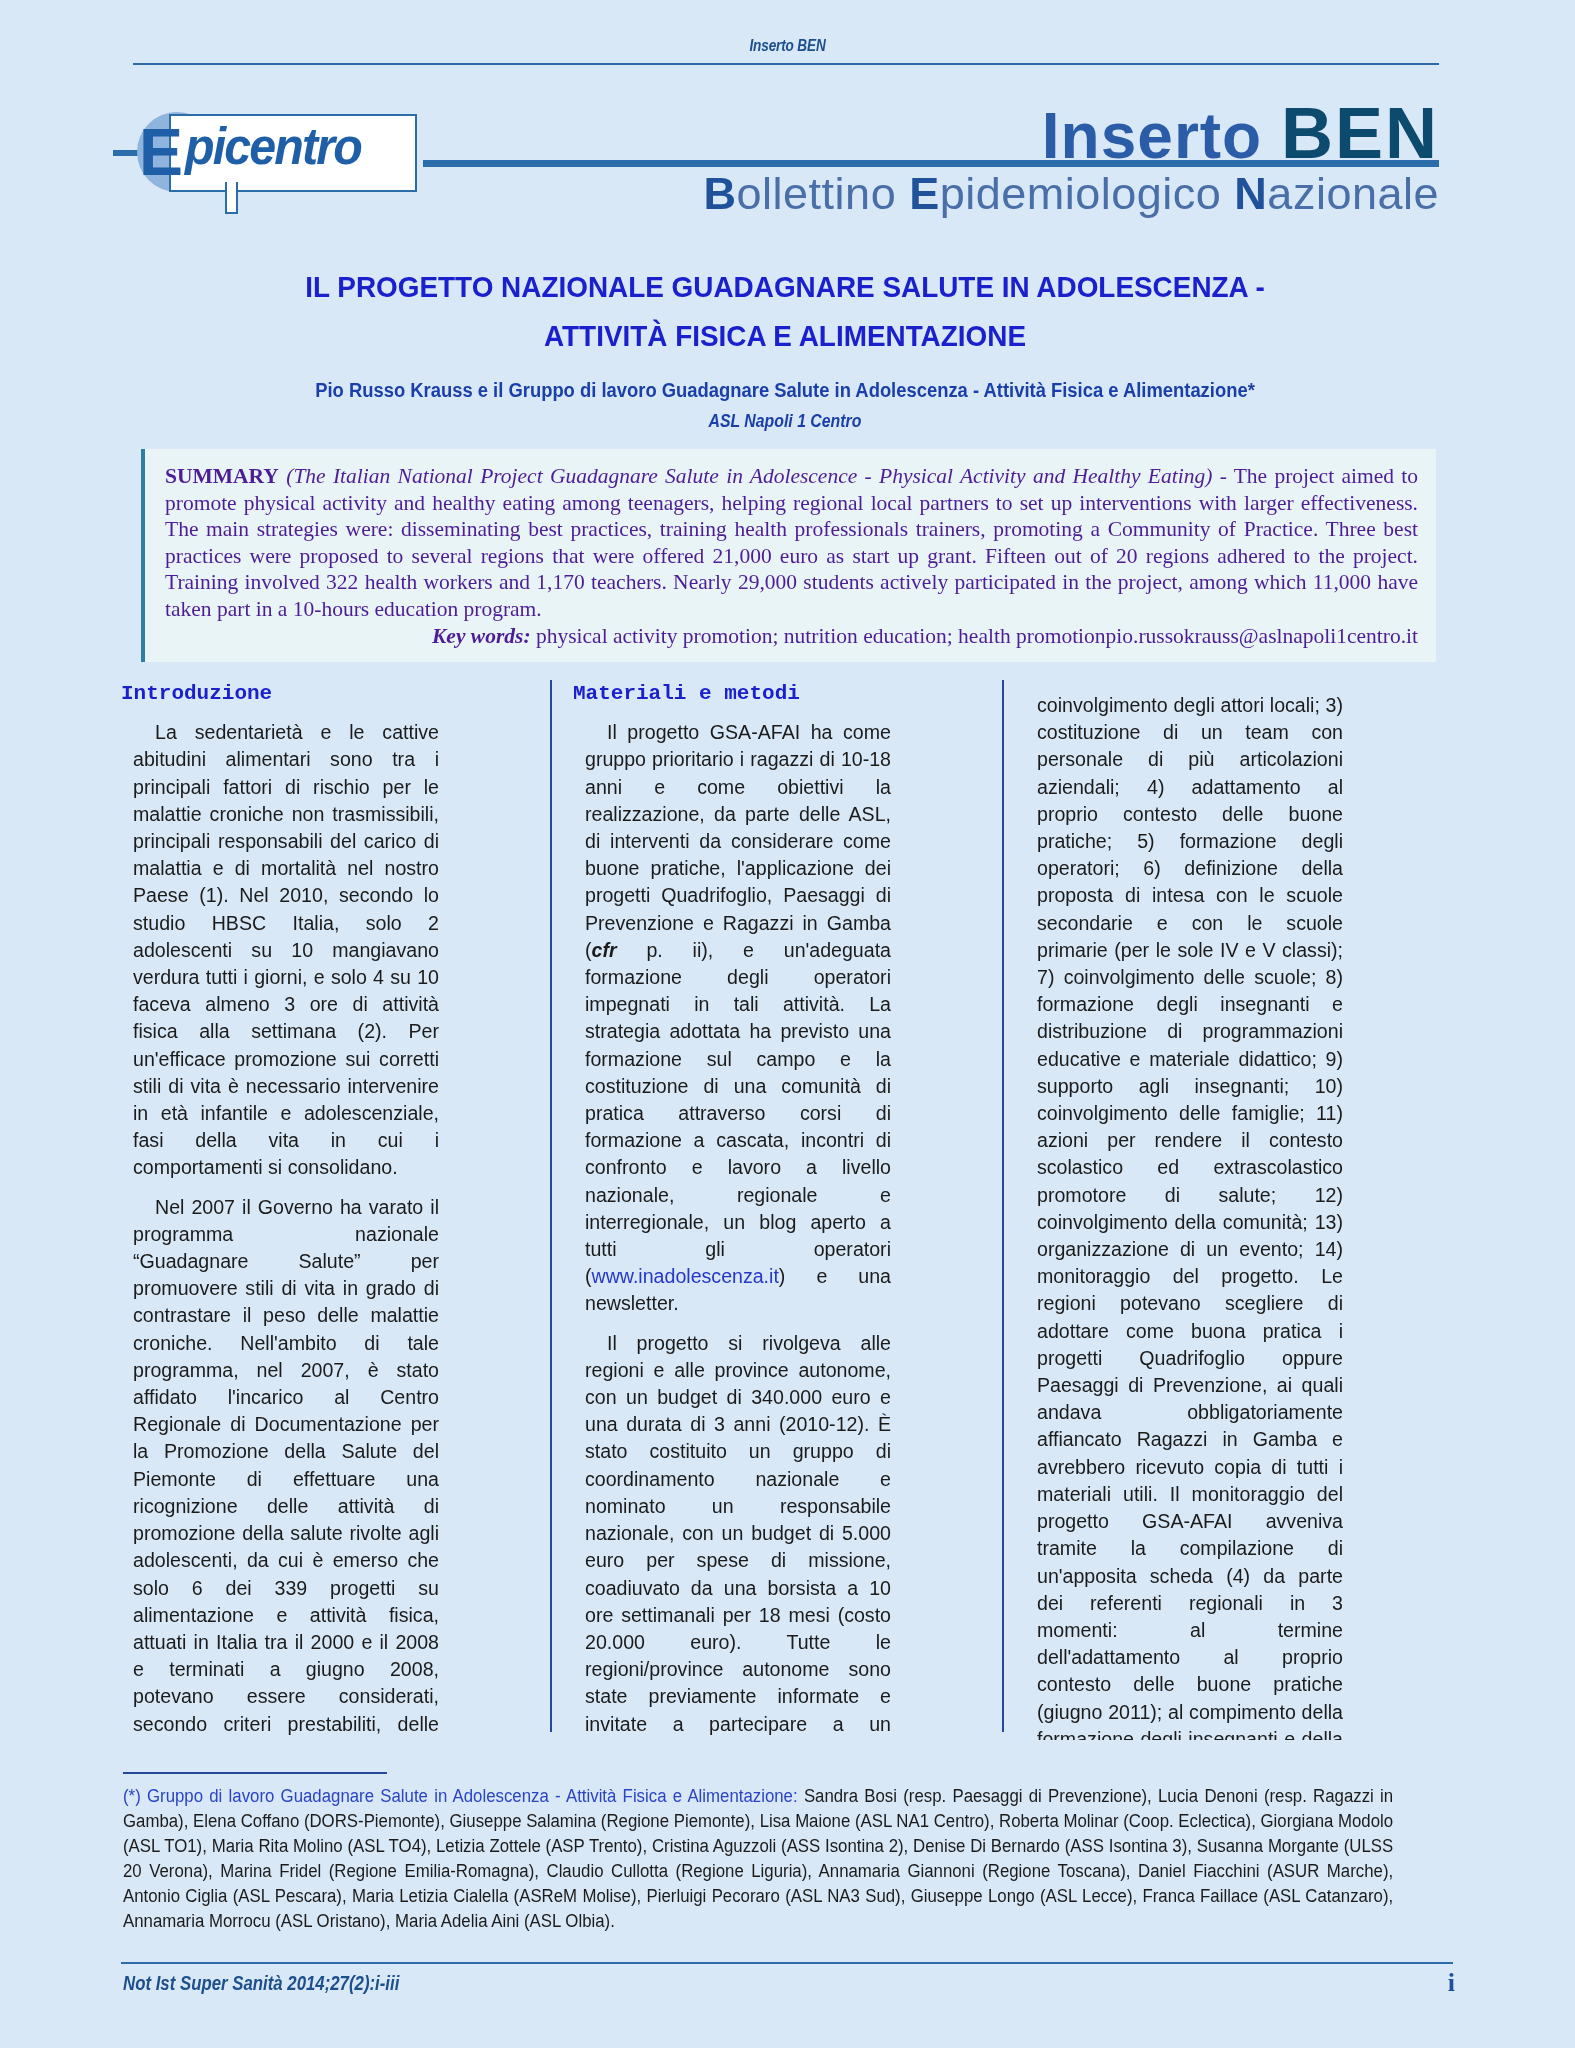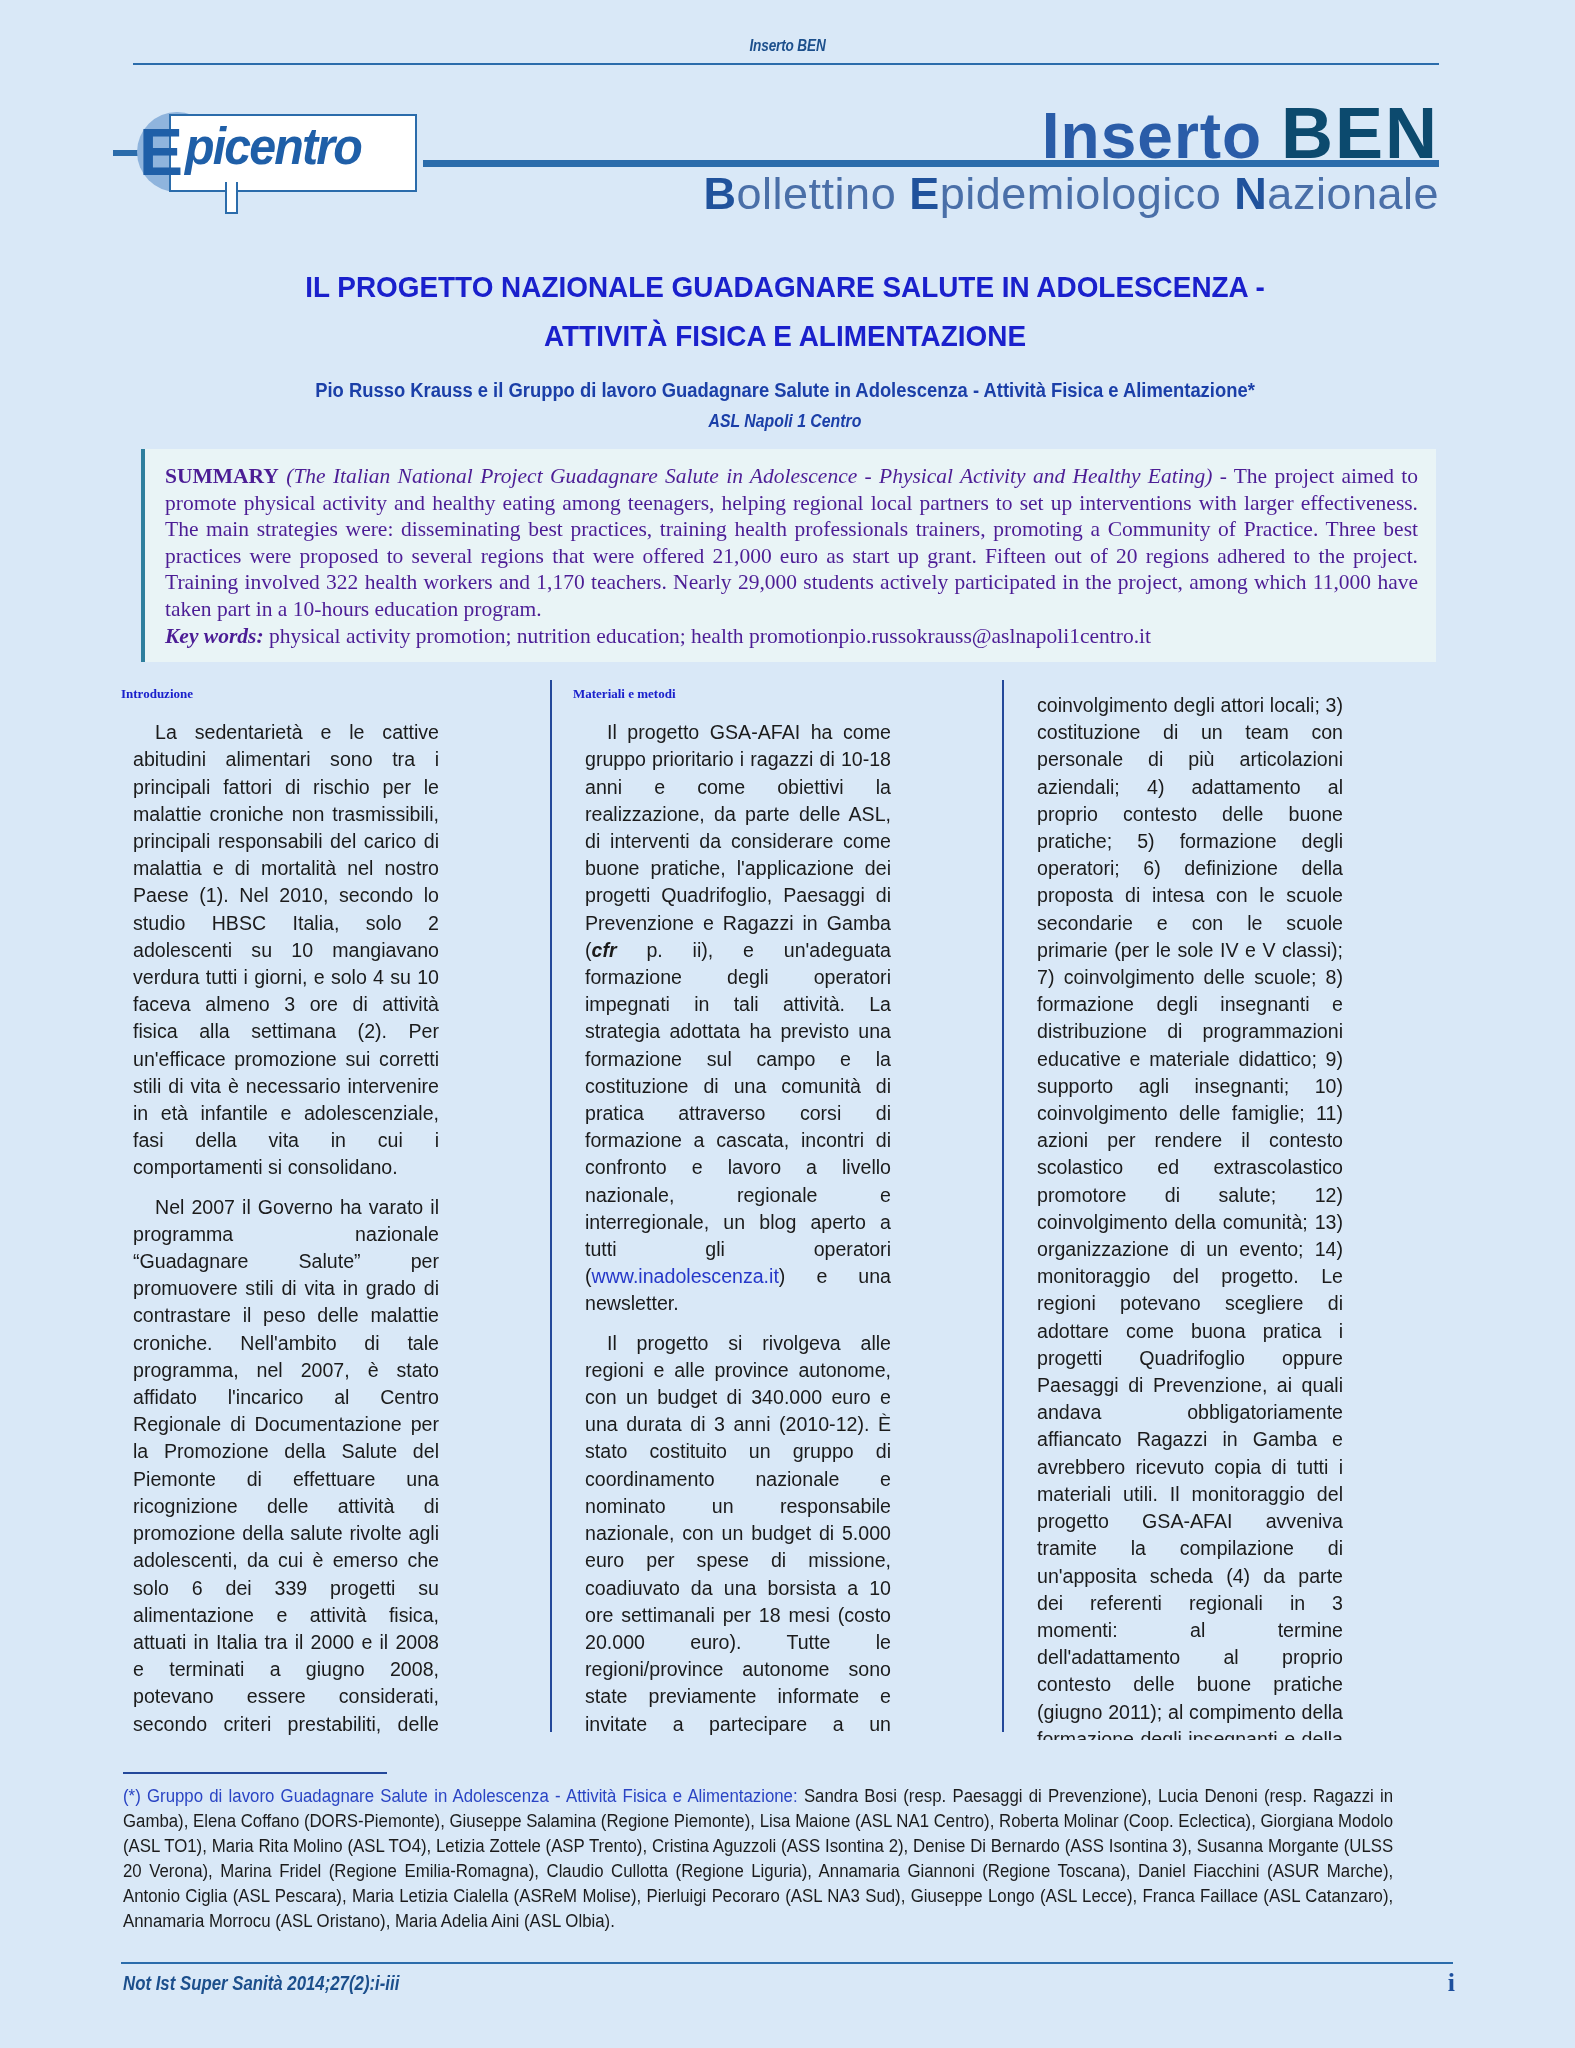--- a/index.html
+++ b/index.html
@@ -214,21 +214,21 @@
     font-family: "Liberation Serif", serif;
     font-size: 21.5px;
     line-height: 26.5px;
     color: #4c1d95;
     text-align: justify;
   }
   .summary b { font-family: "Liberation Serif", serif; font-weight: bold; }
   .summary i { font-style: italic; }
   .kw-row {
     display: flex;
-    justify-content: flex-start;
+    justify-content: flex-end;
     align-items: baseline;
     margin-top: 1px;
   }
   .kw-left i { font-weight: bold; font-style: italic; }
   .kw-mail { white-space: nowrap; }
 
   
   .cols {
     position: absolute;
     top: 680px;
@@ -255,23 +255,23 @@
     position: absolute;
     top: 0px;
     width: 2px;
     height: 1052px;
     background: #24489a;
   }
   .div1 { left: 429px; }
   .div2 { left: 881px; }
 
   .sechead {
-    font-family: Liberation Serif, serif;
-    font-weight: bold;
-    font-size: 13px;
+    font-family: Liberation Mono, monospace;
+    font-weight: bold;
+    font-size: 21px;
     color: #1a20cc;
     margin: 0 0 2px 0;
     text-align: left;
   }
   .col p {
     margin: 12px;
     text-indent: 22px;
   }
   .col p.noind { text-indent: 0; }
   .col a.link { color: #2537c9; text-decoration: none; }

